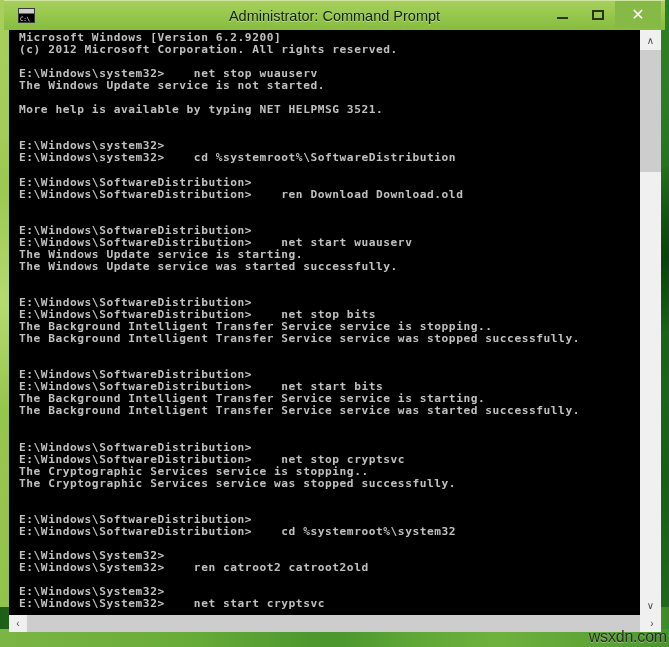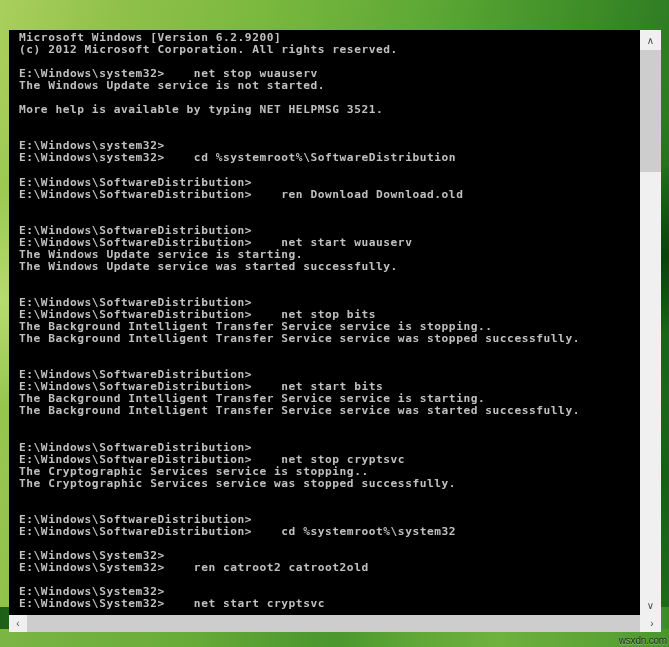--- a/index.html
+++ b/index.html
@@ -242,37 +242,53 @@
     height: 17px;
     background: #cdcdcd;
   }
 
   
   #watermark {
     position: absolute;
     right: 2px;
     bottom: 1px;
     font-family: "Liberation Sans", sans-serif;
-    font-size: 10px;
+    font-size: 16px;
     color: #2b2b2b;
     letter-spacing: -0.2px;
     text-shadow: 0 1px 0 rgba(255,255,255,0.35);
   }
 </style>
 </head>
 <body>
 
 <div id="desktop">
   <div class="leafA"></div>
   <div class="leafB"></div>
   <div class="leafC"></div>
 </div>
 
 <div id="window">
 
+  <div id="titlebar">
+    <div class="tb-icon">
+      <div class="bar"></div>
+      <div class="body">C:\_</div>
+    </div>
+    <div class="tb-title">Administrator: Command Prompt</div>
+    <div class="caption-btns">
+      <div class="cap-btn minimize">
+        <span class="glyph-min"></span>
+      </div>
+      <div class="cap-btn maximize">
+        <span class="glyph-max"></span>
+      </div>
+      <div class="cap-btn close">✕</div>
+    </div>
+  </div>
 
   <div id="client">
 
     <div id="console">
       <pre>Microsoft Windows [Version 6.2.9200]
 (c) 2012 Microsoft Corporation. All rights reserved.
 
 E:\Windows\system32&gt;    net stop wuauserv
 The Windows Update service is not started.
 

